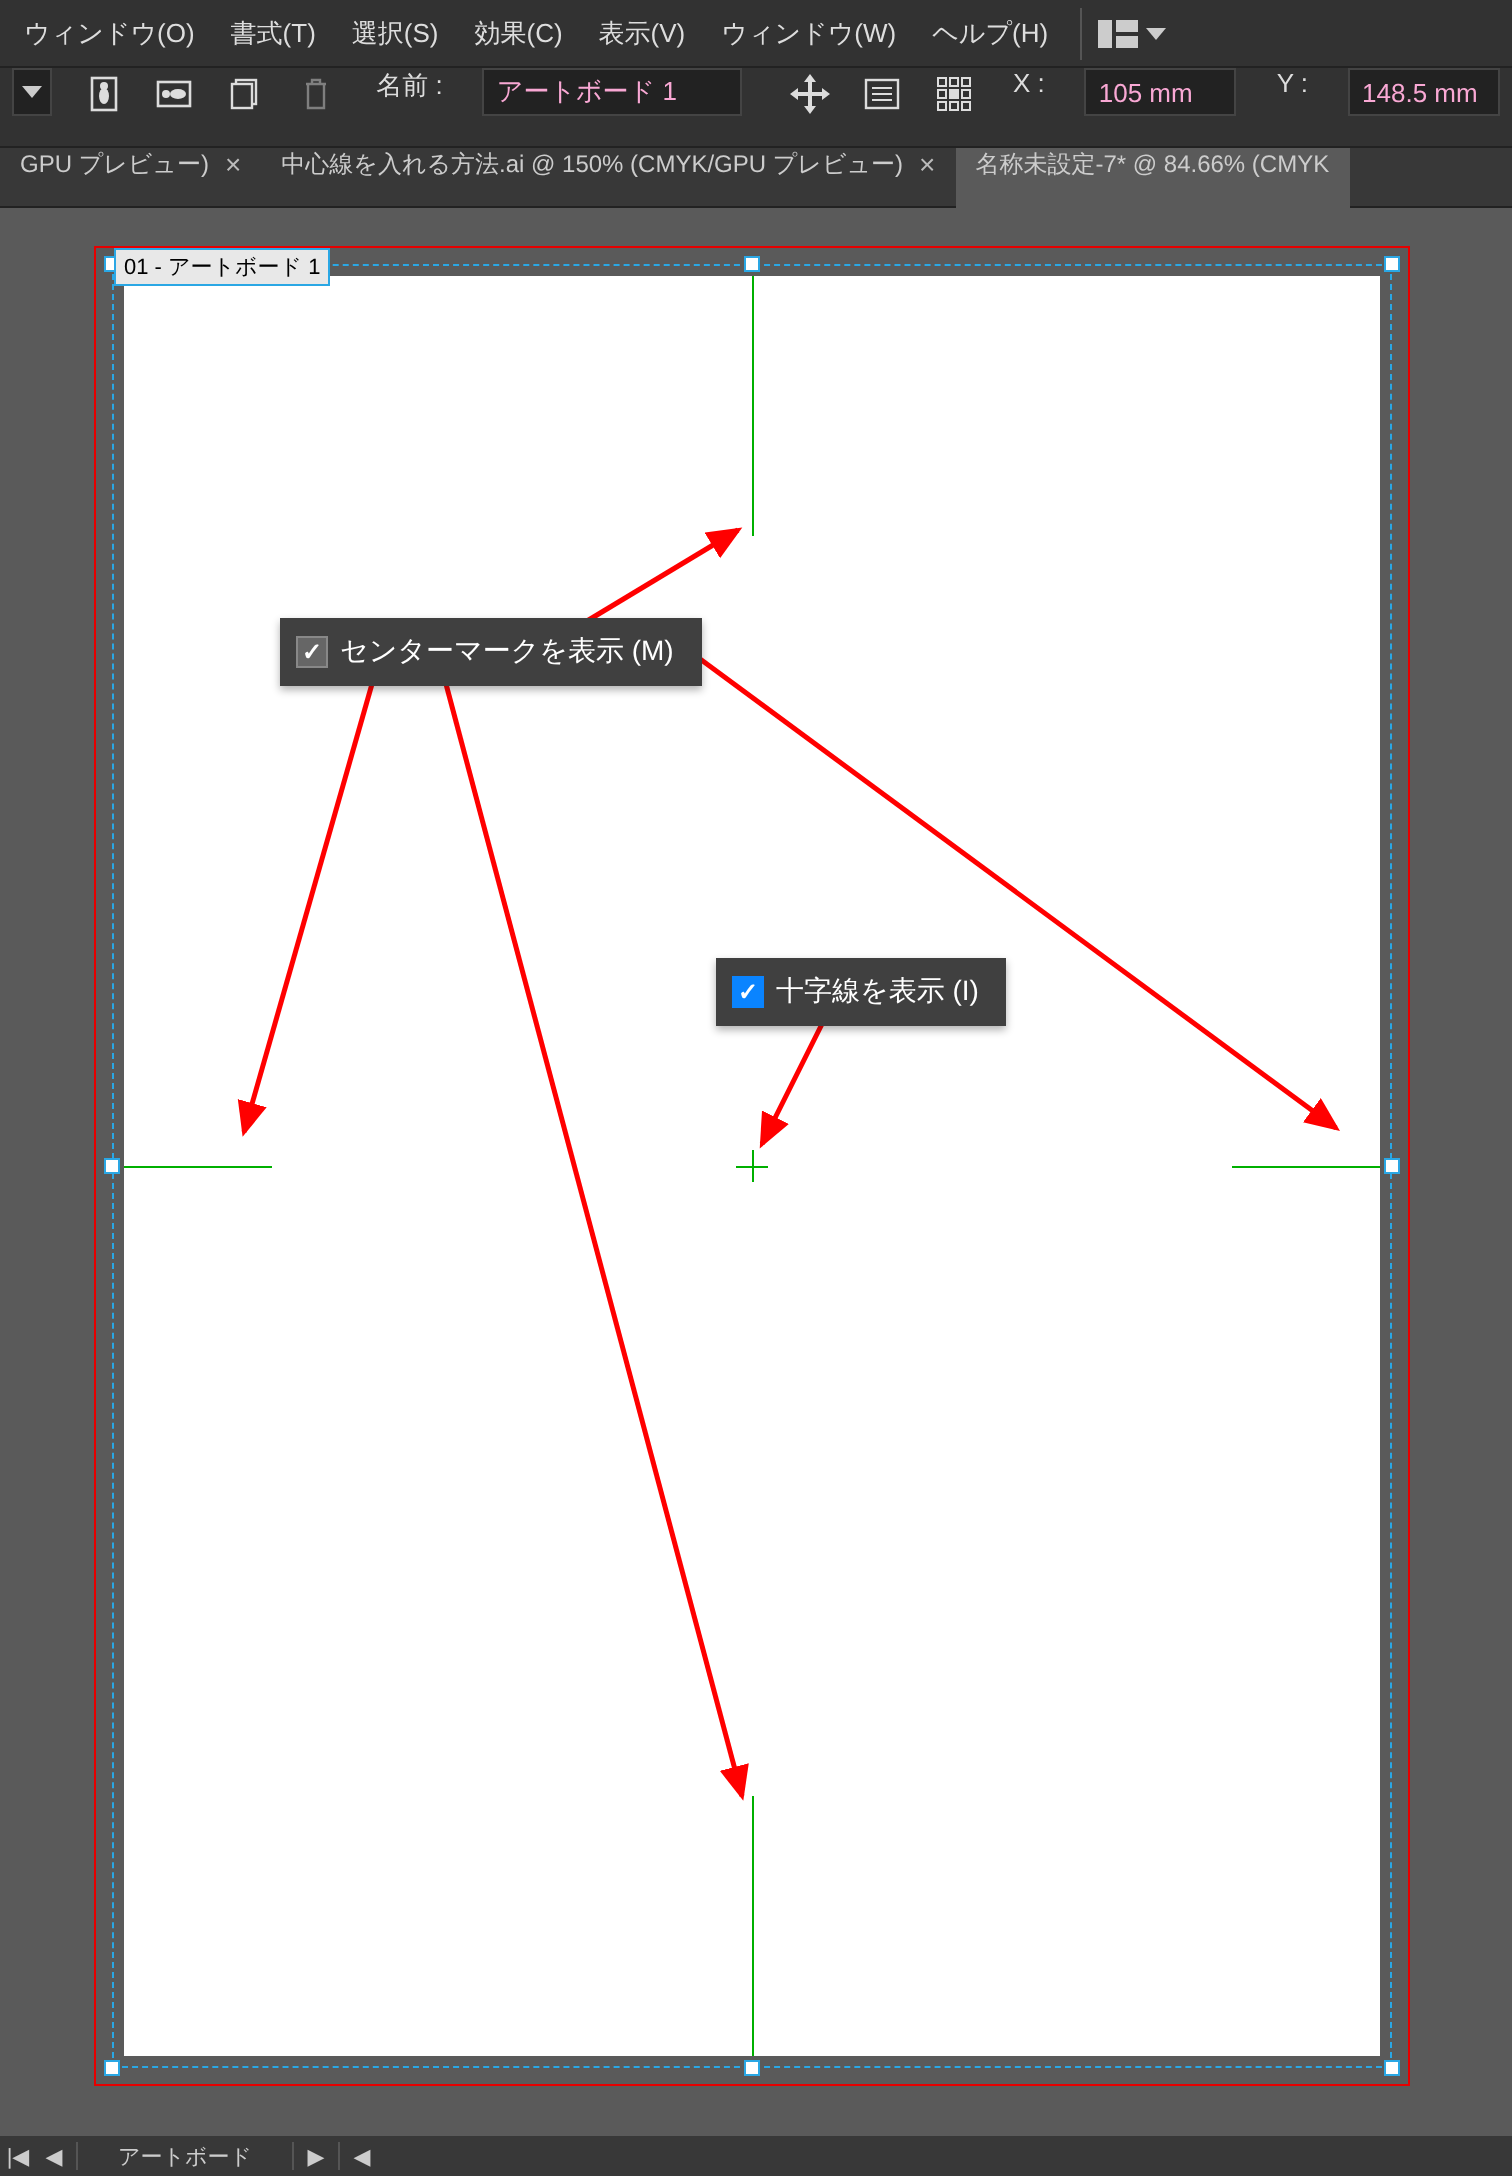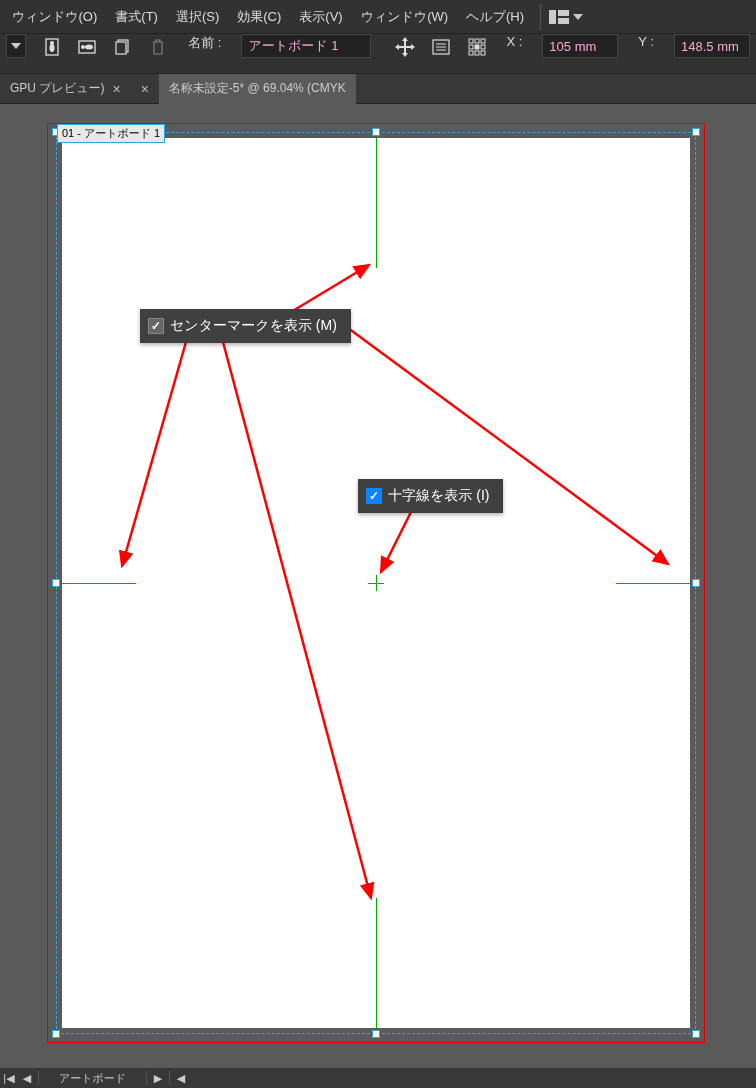--- a/index.html
+++ b/index.html
@@ -55,21 +55,21 @@
   display: flex; align-items: center; justify-content: center;
 }
 .tab-bar {
   display: flex;
   align-items: center;
   height: 30px;
   background: #383838;
   border-bottom: 1px solid #222;
 }
 .tab {
-  display: flex; align-items: center; padding: 0 10px;
+  display: flex; align-items: flex-start; padding: 0 10px;
   height: 30px; font-size: 12px; gap: 8px;
   color: #ccc; white-space: nowrap;
 }
 .tab.active { background: #5a5a5a; }
 .tab-close { font-size: 14px; color: #bbb; }
 .canvas-area {
   position: absolute;
   top: 104px; left: 0; right: 0; bottom: 20px;
   background: #5a5a5a;
   overflow: hidden;
@@ -246,24 +246,25 @@
   <span class="cb-label">Y :</span>
   <input class="cb-input coord-input" value="148.5 mm" style="">
 </div>
 
 <div class="tab-bar">
   <div class="tab">
     <span>GPU プレビュー)</span>
     <span class="tab-close">×</span>
   </div>
   <div class="tab">
+    <span>中心線を入れる方法.ai @ 150% (CMYK/GPU プレビュー)</span>
     <span class="tab-close">×</span>
   </div>
   <div class="tab active">
-    <span>名称未設定-5* @ 69.04% (CMYK</span>
+    <span>名称未設定-7* @ 84.66% (CMYK</span>
   </div>
 </div>
 
 <div class="canvas-area">
   <div class="artboard-container">
     <div class="artboard-red"></div>
     <div class="artboard-white"></div>
 
     <div class="cm-top"></div>
     <div class="cm-bot"></div>

